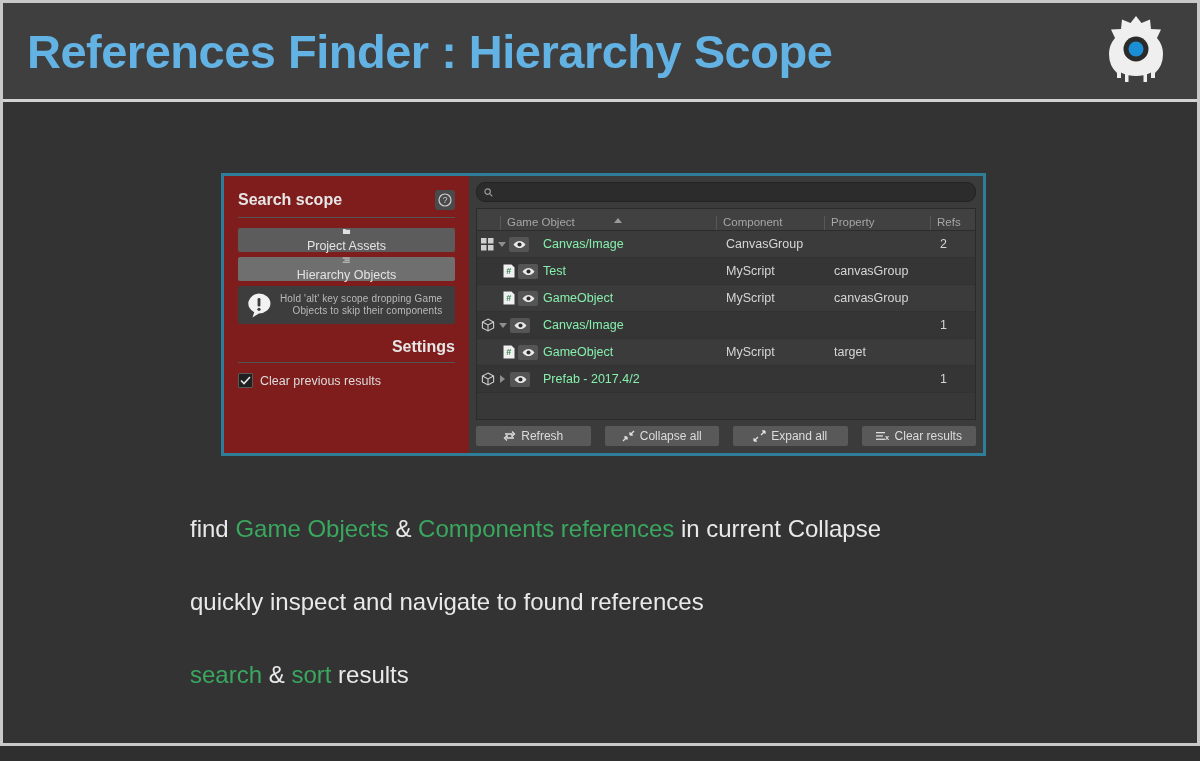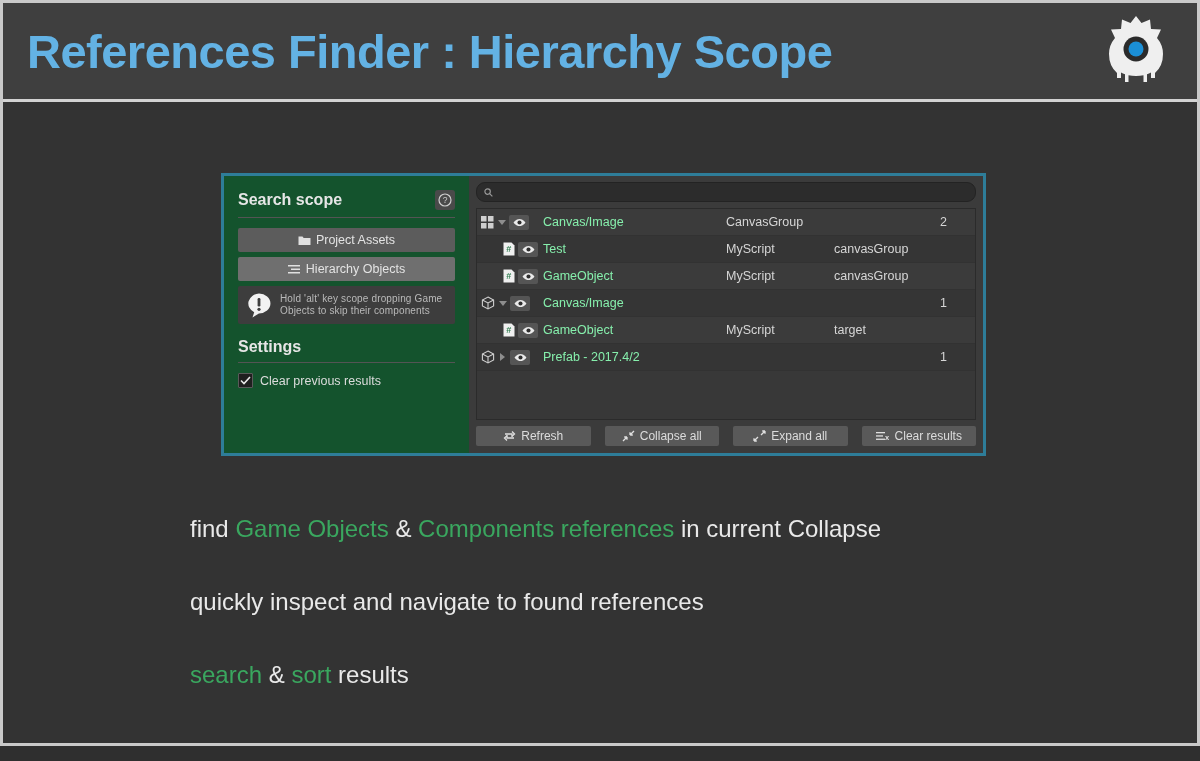--- a/index.html
+++ b/index.html
@@ -62,23 +62,24 @@
     box-sizing: border-box;
     border: 3px solid #2e7d99;
     background: #383838;
     display: flex;
   }
 
   
   .scope-panel {
     width: 245px;
     box-sizing: border-box;
-    background: #14532d;
+    background: #7f1d1d;
     padding: 14px 14px 0 14px;
     position: relative;
+    text-align: right;
   }
   .scope-head {
     display: flex;
     align-items: center;
     justify-content: space-between;
     margin-bottom: 7px;
   }
   .scope-title {
     font-size: 16px;
     font-weight: bold;
@@ -104,20 +105,21 @@
     border-radius: 2px;
     background: #5c5c5c;
     display: flex;
     align-items: center;
     justify-content: center;
     color: #e3e3e3;
     font-size: 12.5px;
     margin-bottom: 5px;
     cursor: pointer;
     gap: 5px;
+    flex-direction: column;
   }
   .scope-btn.active { background: #6f6f6f; }
   .scope-btn .lbl { line-height: 1; }
 
   .hint-box {
     margin-top: 5px;
     background: #3d3d3d;
     border-radius: 2px;
     height: 38px;
     display: flex;
@@ -398,20 +400,30 @@
 
       <div class="search-bar">
         <svg width="9" height="9" viewBox="0 0 10 10">
           <circle cx="4" cy="4" r="3" fill="none" stroke="#9a9a9a" stroke-width="1.3"></circle>
           <line x1="6.2" y1="6.2" x2="9.3" y2="9.3" stroke="#9a9a9a" stroke-width="1.3"></line>
         </svg>
         <input type="text" value="" placeholder="" style="">
       </div>
 
       <div class="table">
+        <div class="thead">
+          <div class="th th-icons"></div>
+          <div class="th th-go sep">
+            <span>Game Object</span>
+            <span class="sort-arrow"></span>
+          </div>
+          <div class="th th-comp sep">Component</div>
+          <div class="th th-prop sep">Property</div>
+          <div class="th th-refs sep">Refs</div>
+        </div>
 
         <div class="row odd">
           <div class="cell-icons">
             <svg width="13" height="13" viewBox="0 0 13 13">
               <rect x="0" y="0" width="5.5" height="5.5" fill="#cfcfcf"></rect>
                 <rect x="7" y="0" width="5.5" height="5.5" fill="#cfcfcf"></rect>
               <rect x="0" y="7" width="5.5" height="5.5" fill="#cfcfcf"></rect>
                 <rect x="7" y="7" width="5.5" height="5.5" fill="#cfcfcf"></rect>
             </svg>
             <span class="tri-slot">

